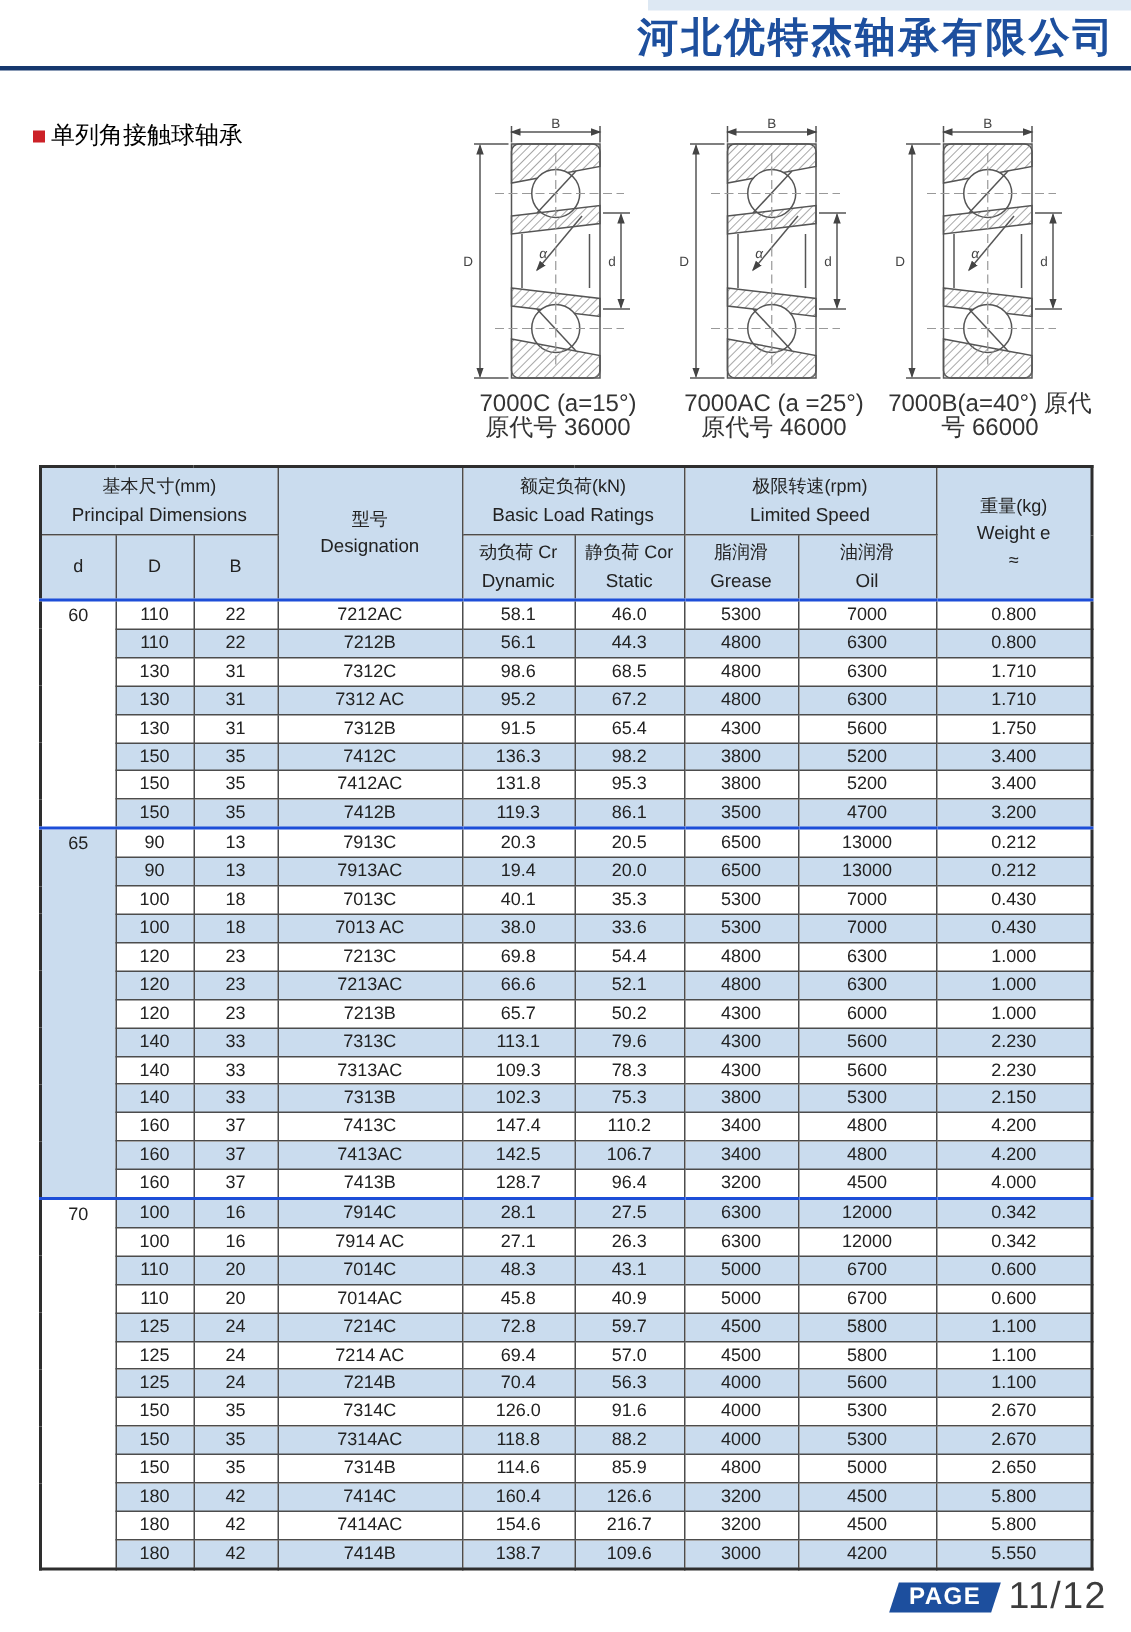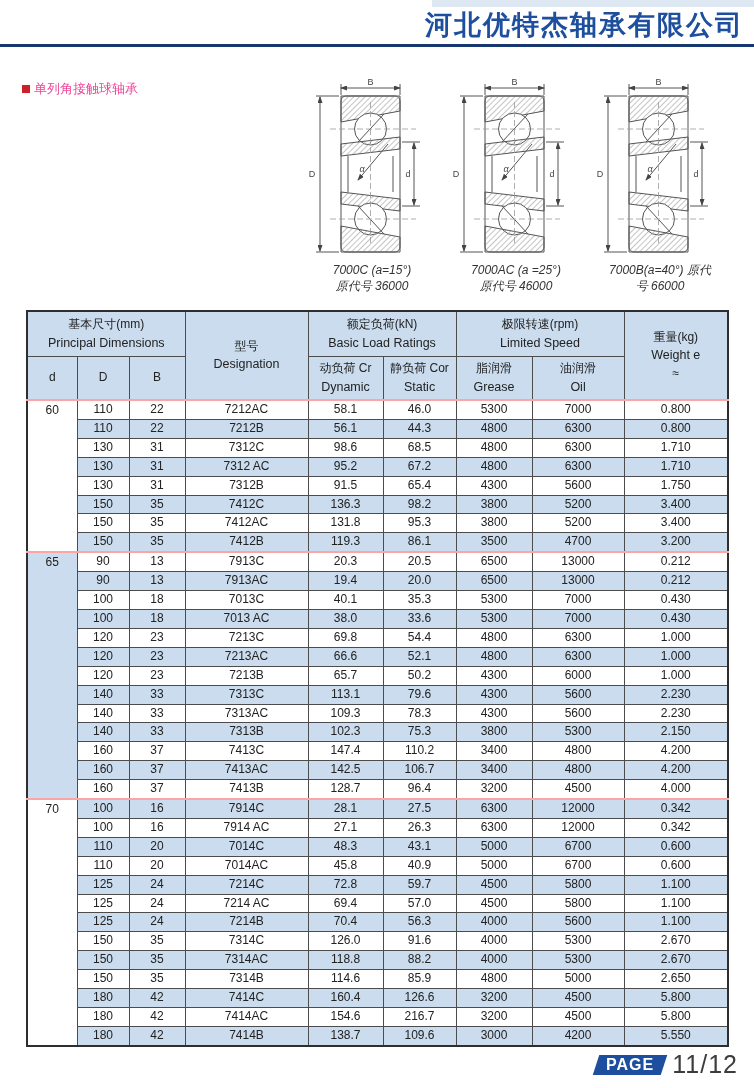--- a/index.html
+++ b/index.html
@@ -10,45 +10,45 @@
   }
   
   .top-accent{position:absolute;top:0;right:0;width:322px;height:7px;background:#dde8f3;}
   .company-title{
     position:absolute;top:7px;right:10px;font-size:27px;font-weight:bold;
     color:#1d4f9e;letter-spacing:2px;white-space:nowrap;
   }
   .title-rule{position:absolute;top:44px;left:0;width:754px;height:3px;background:#16386e;}
   
   .section-block{position:absolute;top:80px;left:22px;}
-  .sec-zh{font-size:13px;color:#ec4899;display:flex;align-items:center;}
+  .sec-zh{font-size:16px;color:#000000;display:flex;align-items:center;}
   .bullet{width:8px;height:8px;background:#cc2127;display:inline-block;margin-right:4px;}
   .sec-en{font-size:14px;color:#333;margin:7px 0 0 14px;}
   
   .diagrams{position:absolute;top:76px;left:300px;display:flex;}
   .diagram{width:144px;text-align:center;}
   .diagram svg{display:block;margin:0 auto;}
-  .cap1,.cap2{font-size:12px;color:#333;line-height:16px;font-style:italic;}
+  .cap1,.cap2{font-size:16px;color:#333;line-height:16px;}
   
   .bearing-table{
     position:absolute;top:310px;left:26px;width:701px;
     border-collapse:collapse;table-layout:fixed;
     font-size:12px;color:#222;
   }
   .bearing-table th,.bearing-table td{
     border:1px solid #4c4c4c;text-align:center;vertical-align:middle;
     padding:0;font-weight:normal;overflow:hidden;white-space:nowrap;
   }
   .bearing-table{border:2px solid #2e2e2e;}
   .bearing-table thead th{background:#cadcee;line-height:1.45;margin-top:12px;}
   .bearing-table thead tr.h1 th{height:44px;}
   .bearing-table thead tr.h2 th{height:42px;}
   .bearing-table thead{border-bottom:2px solid #2e2e2e;}
   .bearing-table tbody td{height:17.9px;line-height:17.9px;}
-  tr.section-start td{border-top:2px solid #fca5a5;}
+  tr.section-start td{border-top:2px solid #1d4ed8;}
   tbody tr.blue td.data{background:#cadcee;}
   tbody tr.white td.data{background:#ffffff;}
   td.dcell{vertical-align:top;padding-top:1px;}
   td.dcell.dblue{background:#cadcee;margin-left:28px;}
   td.dcell.dwhite{background:#ffffff;}
   .hdr-en{font-size:12.5px;text-align:center;}
   
   .footer{position:absolute;top:1050px;right:16px;display:flex;align-items:center;}
   .page-badge{
     background:#1d4f9e;transform:skewX(-18deg);padding:1px 10px;margin-right:8px;

